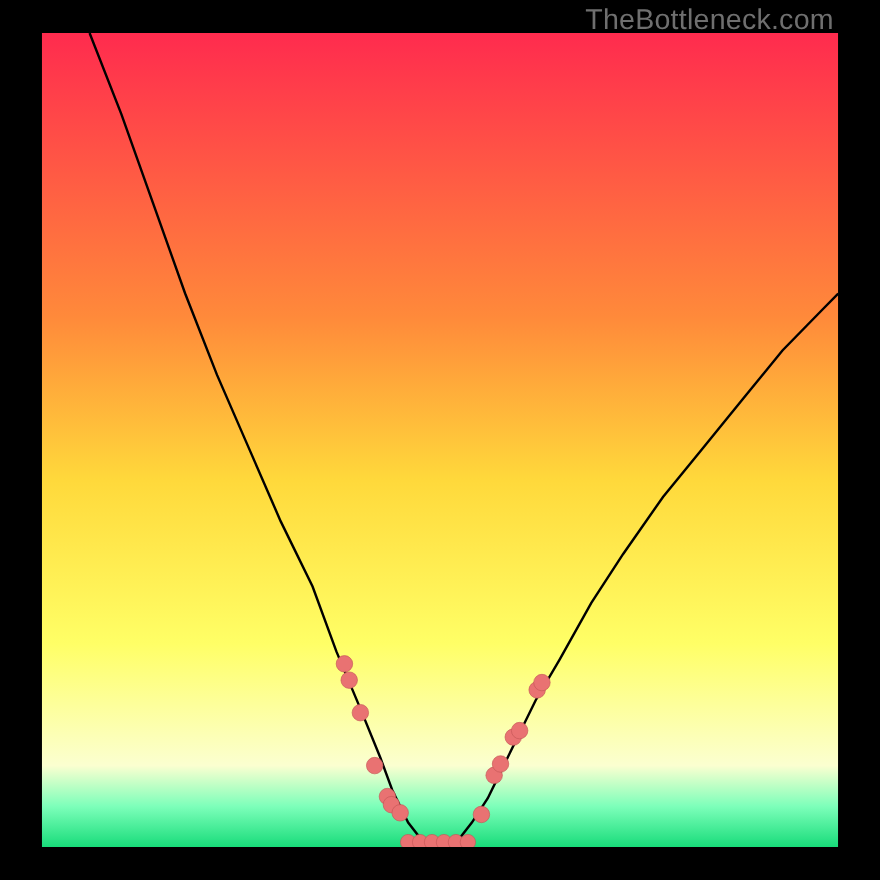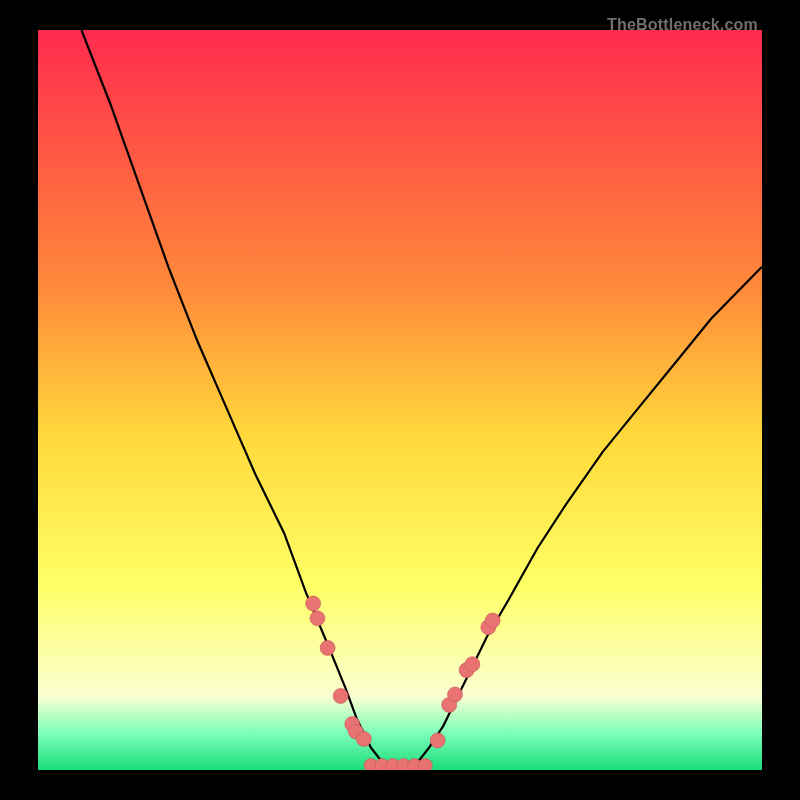--- a/index.html
+++ b/index.html
@@ -27,27 +27,26 @@
   .gradient-bg {
     position: absolute;
     inset: 0;
   }
   .svg-layer {
     position: absolute;
     inset: 0;
   }
   .watermark {
     position: absolute;
-    top: 16px;
+    top: 2px;
     right: 42px;
     color: #6f6f6f;
-    font-size: 16px;
+    font-size: 26px;
     letter-spacing: 0.2px;
     user-select: none;
-    font-weight: bold;
   }
 </style>
 </head>
 <body>
 
 <div class="stage">
 
   <div class="watermark">TheBottleneck.com</div>
 
   <div class="plot-area">

